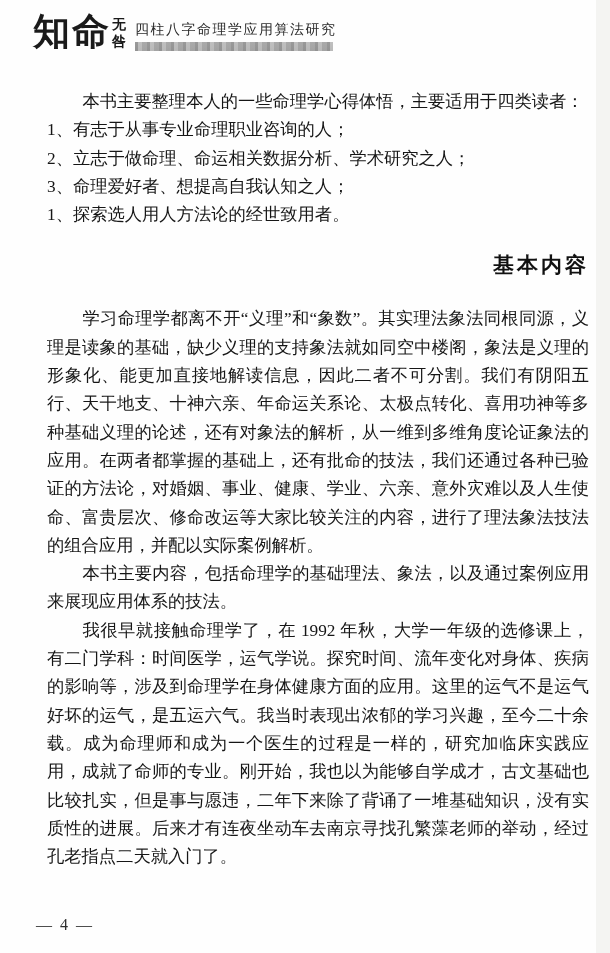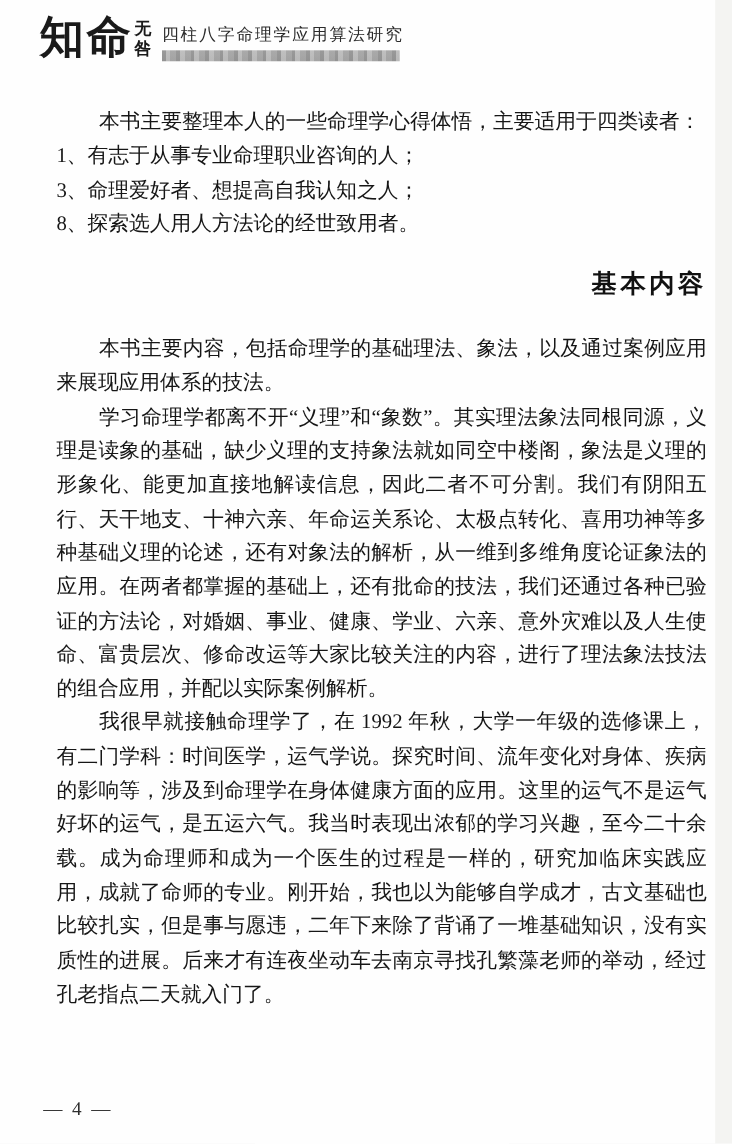--- a/index.html
+++ b/index.html
@@ -88,27 +88,28 @@
       <div class="header-title">四柱八字命理学应用算法研究</div>
       <div class="header-strip"></div>
     </div>
   </header>
 
   <main class="body-text">
 
     <p class="para indent">本书主要整理本人的一些命理学心得体悟，主要适用于四类读者：</p>
 
     <div class="list-line">1、有志于从事专业命理职业咨询的人；</div>
+    <div class="list-line">2、立志于做命理、命运相关数据分析、学术研究之人；</div>
     <div class="list-line">3、命理爱好者、想提高自我认知之人；</div>
-    <div class="list-line">8、探索选人用人方法论的经世致用者。</div>
+    <div class="list-line">1、探索选人用人方法论的经世致用者。</div>
 
     <h2 class="section-heading">基本内容</h2>
 
+    <p class="para indent">学习命理学都离不开“义理”和“象数”。其实理法象法同根同源，义理是读象的基础，缺少义理的支持象法就如同空中楼阁，象法是义理的形象化、能更加直接地解读信息，因此二者不可分割。我们有阴阳五行、天干地支、十神六亲、年命运关系论、太极点转化、喜用功神等多种基础义理的论述，还有对象法的解析，从一维到多维角度论证象法的应用。在两者都掌握的基础上，还有批命的技法，我们还通过各种已验证的方法论，对婚姻、事业、健康、学业、六亲、意外灾难以及人生使命、富贵层次、修命改运等大家比较关注的内容，进行了理法象法技法的组合应用，并配以实际案例解析。</p>
     <p class="para indent">本书主要内容，包括命理学的基础理法、象法，以及通过案例应用来展现应用体系的技法。</p>
-    <p class="para indent">学习命理学都离不开“义理”和“象数”。其实理法象法同根同源，义理是读象的基础，缺少义理的支持象法就如同空中楼阁，象法是义理的形象化、能更加直接地解读信息，因此二者不可分割。我们有阴阳五行、天干地支、十神六亲、年命运关系论、太极点转化、喜用功神等多种基础义理的论述，还有对象法的解析，从一维到多维角度论证象法的应用。在两者都掌握的基础上，还有批命的技法，我们还通过各种已验证的方法论，对婚姻、事业、健康、学业、六亲、意外灾难以及人生使命、富贵层次、修命改运等大家比较关注的内容，进行了理法象法技法的组合应用，并配以实际案例解析。</p>
 
 
     <p class="para indent">我很早就接触命理学了，在 1992 年秋，大学一年级的选修课上，有二门学科：时间医学，运气学说。探究时间、流年变化对身体、疾病的影响等，涉及到命理学在身体健康方面的应用。这里的运气不是运气好坏的运气，是五运六气。我当时表现出浓郁的学习兴趣，至今二十余载。成为命理师和成为一个医生的过程是一样的，研究加临床实践应用，成就了命师的专业。刚开始，我也以为能够自学成才，古文基础也比较扎实，但是事与愿违，二年下来除了背诵了一堆基础知识，没有实质性的进展。后来才有连夜坐动车去南京寻找孔繁藻老师的举动，经过孔老指点二天就入门了。</p>
 
   </main>
 
   <footer class="footer">
     <span class="page-number">— 4 —</span>
   </footer>
 

